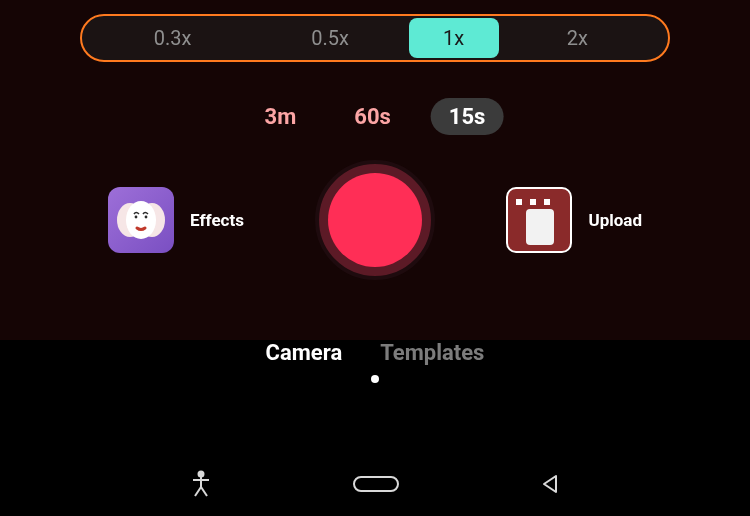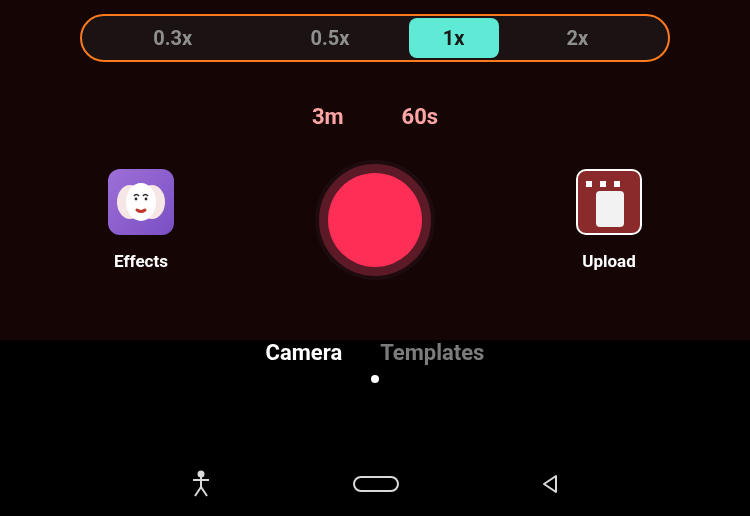--- a/index.html
+++ b/index.html
@@ -32,21 +32,21 @@
       display: flex;
       align-items: center;
       justify-content: space-between;
       padding: 4px 12px;
     }
     .speed-option {
       flex: 1;
       text-align: center;
       color: #8f8f8f;
       font-size: 20px;
-      font-weight: 700;
+      font-weight: 400;
       padding: 8px 0;
       border-radius: 8px;
       cursor: pointer;
     }
     .speed-option.active {
       background: #5eead4;
       color: #1a1a1a;
       flex: 0 0 90px;
     }
     .duration-selector {
@@ -75,21 +75,21 @@
       top: 160px;
       left: 0;
       right: 0;
       display: flex;
       align-items: center;
       justify-content: space-between;
       padding: 0 108px;
     }
     .side-action {
       display: flex;
-      flex-direction: column;
+      flex-direction: row;
       align-items: center;
       gap: 16px;
       cursor: pointer;
       text-align: right;
     }
     .side-action-label {
       color: #fff;
       font-size: 17px;
       font-weight: 700;
     }
@@ -194,20 +194,21 @@
   <div class="speed-selector">
     <div class="speed-option">0.3x</div>
     <div class="speed-option">0.5x</div>
     <div class="speed-option active">1x</div>
     <div class="speed-option">2x</div>
   </div>
 
   <div class="duration-selector">
     <div class="duration-option">3m</div>
     <div class="duration-option">60s</div>
+    <div class="duration-option active">15s</div>
   </div>
 
   <div class="record-area">
     <div class="side-action">
       <div class="effects-thumb">
         <svg width="58" height="44" viewBox="0 0 58 44">
           <ellipse cx="18" cy="22" rx="13" ry="17" fill="#f6e6e6"></ellipse>
           <ellipse cx="40" cy="22" rx="13" ry="17" fill="#f6e6e6"></ellipse>
           <ellipse cx="29" cy="22" rx="15" ry="19" fill="#fff"></ellipse>
           <path d="M22 16 q2 -3 5 0" stroke="#2b2b2b" stroke-width="1.5" fill="none"></path>

